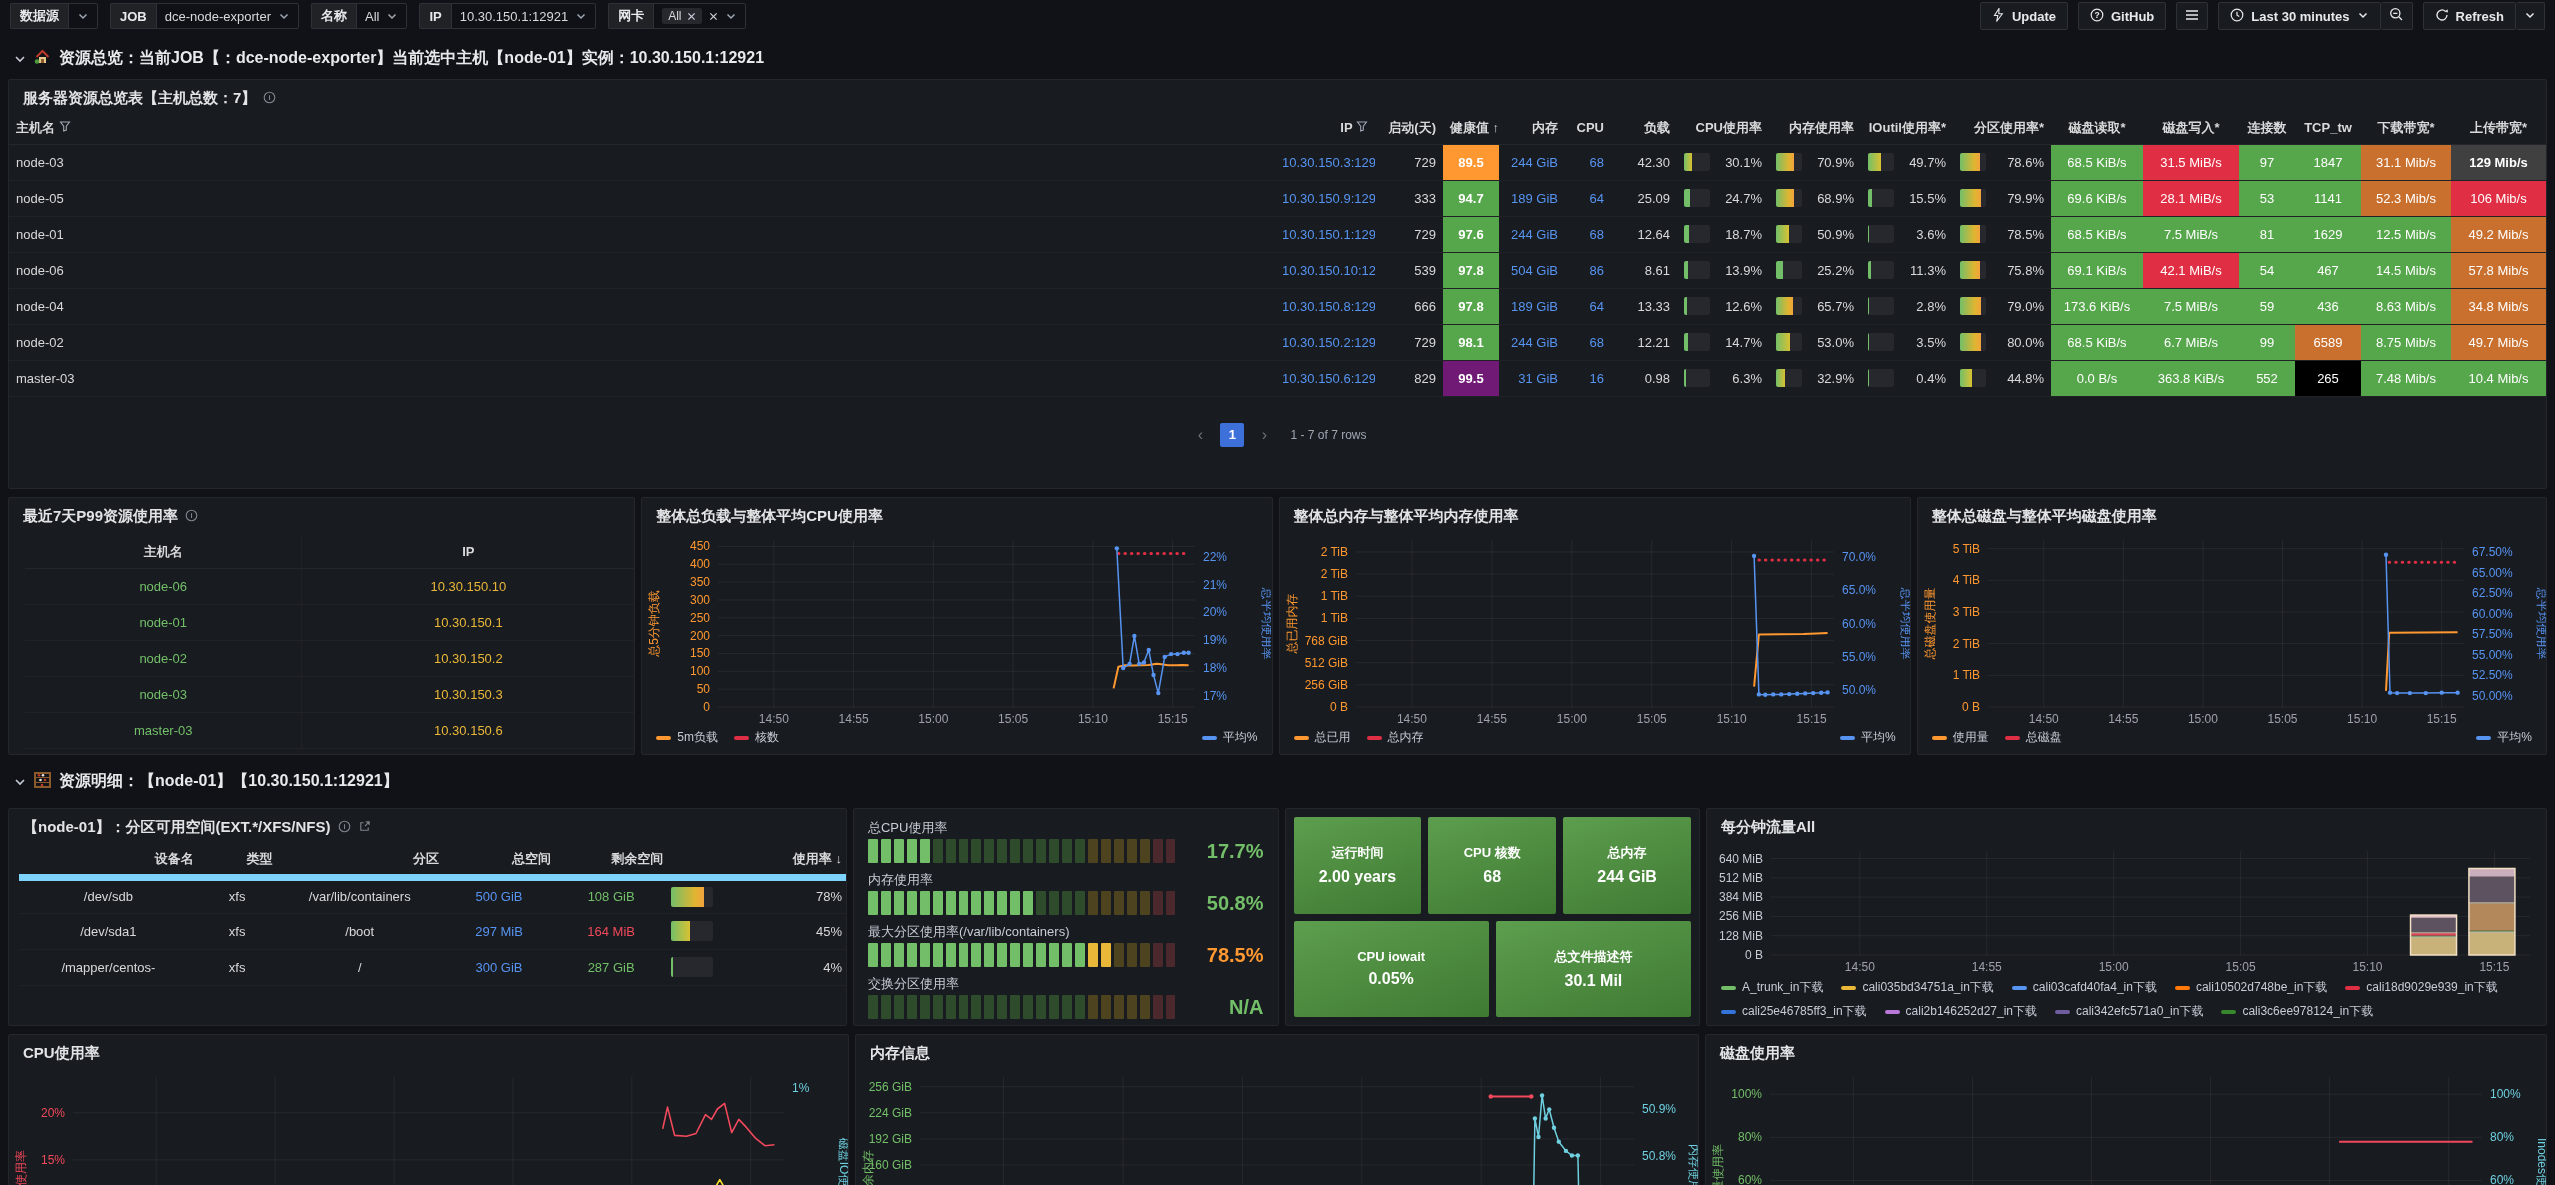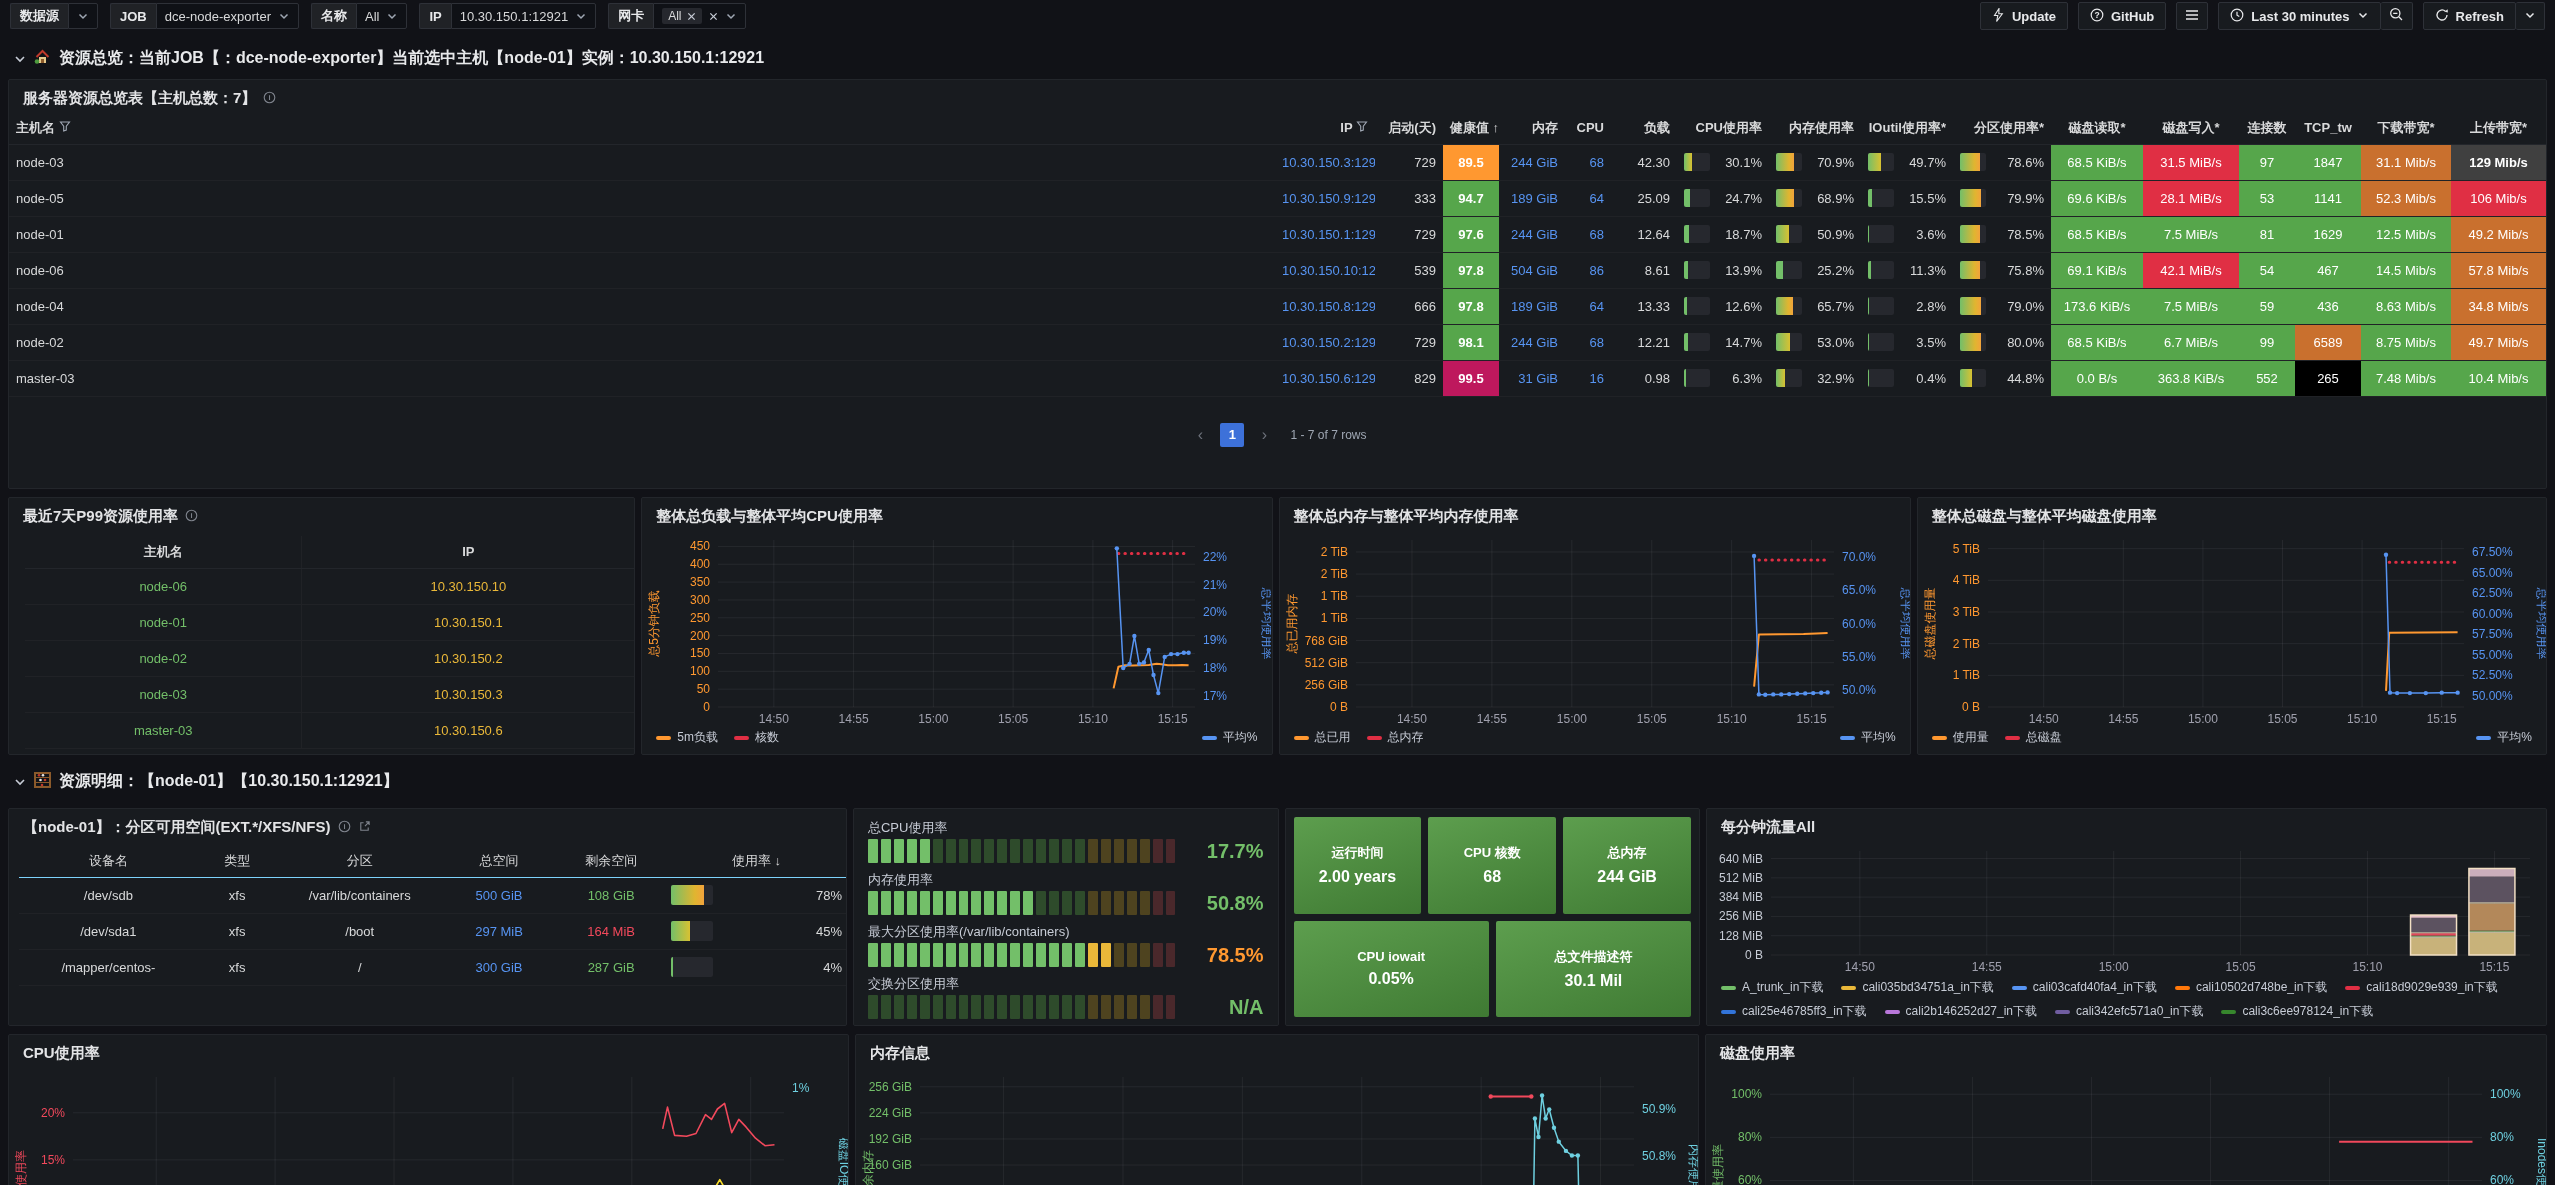--- a/index.html
+++ b/index.html
@@ -51,21 +51,21 @@
   .host-green{color:#73BF69;} .ip-yellow{color:#EAB839;}
   .chart-body{flex:1;position:relative;overflow:hidden;}
   .legend{display:flex;justify-content:space-between;padding:0 14px 8px;font-size:12px;}
   .lg{display:flex;gap:16px;flex-wrap:wrap;}
   .lg-item{display:flex;align-items:center;gap:6px;color:#C7CCD6;cursor:pointer;white-space:nowrap;}
   .swatch{width:15px;height:4px;border-radius:2px;flex:0 0 auto;}
   .legend-wrap{display:flex;flex-wrap:wrap;column-gap:18px;row-gap:7px;padding:2px 14px 8px;font-size:12px;max-height:48px;overflow:hidden;}
   
   .row4 .panel{height:218px;display:flex;flex-direction:column;}
   .part-table{margin:4px 0 0 10px;border-collapse:collapse;font-size:13px;table-layout:fixed;}
-  .part-table th{font-weight:400;height:32px;padding:0 4px;border-bottom:1px solid #7dd3fc;text-align:center;white-space:nowrap;overflow:hidden;}
+  .part-table th{font-weight:700;height:32px;padding:0 4px;border-bottom:7px solid #7dd3fc;text-align:right;white-space:nowrap;overflow:hidden;}
   .part-table td{height:36px;padding:0 4px;border-bottom:1px solid #202226;text-align:center;white-space:nowrap;overflow:hidden;}
   .ubar{width:42px;height:20px;background:#26282E;border-radius:2px;overflow:hidden;display:inline-block;vertical-align:middle;}
   .ufill{height:100%;}
   .gauges{padding:10px 14px 6px;display:flex;flex-direction:column;justify-content:space-between;}
   .gauge label{font-size:13px;color:#C7CCD6;display:block;margin-bottom:2px;}
   .gauge-row{display:flex;align-items:center;gap:10px;}
   .cells{display:flex;gap:3px;flex:1;height:24px;}
   .cells div{flex:1;border-radius:1px;}
   .gauge-val{width:78px;text-align:right;font-size:20px;font-weight:700;}
   .stats{display:grid;grid-template-columns:repeat(6,1fr);grid-template-rows:1fr 1fr;gap:7px;padding:8px;height:100%;}
@@ -547,21 +547,21 @@
           <td class="ccell" style="background: rgb(86, 166, 75);">6.7 MiB/s</td>
           <td class="ccell" style="background: rgb(86, 166, 75);">99</td>
           <td class="ccell" style="background: rgb(201, 112, 46);">6589</td>
           <td class="ccell" style="background: rgb(86, 166, 75);">8.75 Mib/s</td>
           <td class="ccell" style="background: rgb(201, 112, 46);">49.7 Mib/s</td>
         </tr>
         <tr>
           <td class="al">master-03</td>
           <td class="al link-blue">10.30.150.6:12921</td>
           <td class="ar">829</td>
-          <td class="hcell" style="background: #be185d; margin-left: 12px;">99.5</td>
+          <td class="hcell" style="background: #701a75; margin-left: 12px;">99.5</td>
           <td class="ar link-blue">31 GiB</td>
           <td class="ar link-blue">16</td>
           <td class="ar">0.98</td>
           <td>
             <div class="pcell">
               <div class="pbar">
                 <div class="pfill" style="width: 6.3%; background: rgb(115, 191, 105);"></div>
               </div>
               <span>6.3%</span>
             </div>

